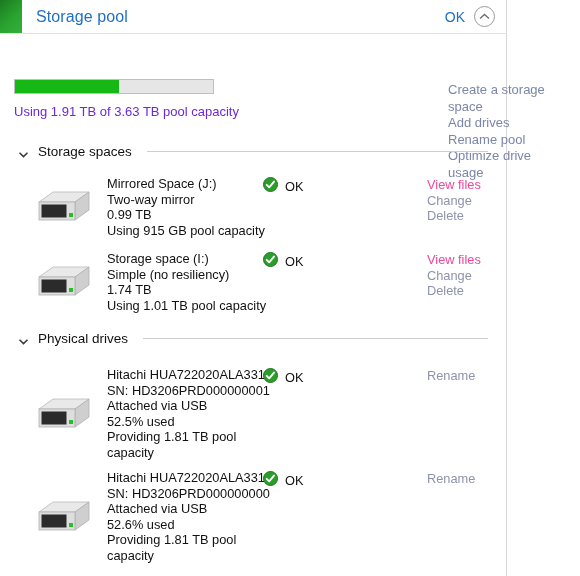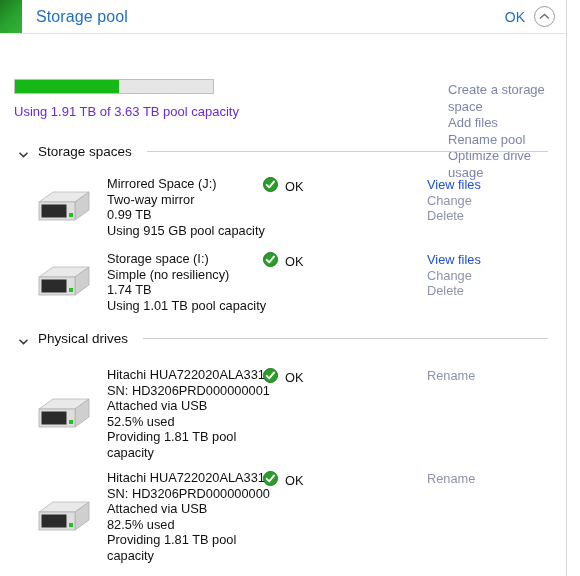--- a/index.html
+++ b/index.html
@@ -9,21 +9,21 @@
   }
   body {
     width: 580px;
     height: 576px;
     font-family: "Liberation Sans", sans-serif;
     color: #000000;
     overflow: hidden;
   }
   .panel {
     position: relative;
-    width: 567px;
+    width: 507px;
     height: 576px;
     box-sizing: border-box;
     border-right: 1px solid #d8d8d8;
     background: #ffffff;
   }
 
   
   .header {
     position: relative;
     height: 33px;
@@ -174,21 +174,21 @@
     left: 427px;
   }
   .item-actions .action {
     font-size: 12.8px;
     line-height: 15.5px;
     color: #8d93ab;
     cursor: default;
     white-space: nowrap;
   }
   .item-actions .action.enabled {
-    color: #1d4ed8;
+    color: #ec4899;
     cursor: pointer;
     text-align: center;
   }
 </style>
 </head>
 <body>
 
 <div class="panel">
 
   <div class="header">
@@ -206,21 +206,21 @@
     </div>
   </div>
 
   <div class="summary">
     <div class="capacity-bar">
       <div class="capacity-fill" id="capacity-fill" style="width: 52.6%; background: rgb(22, 184, 22);"></div>
     </div>
     <div class="capacity-text">Using 1.91 TB of 3.63 TB pool capacity</div>
     <div class="pool-actions" id="pool-actions">
         <div class="action">Create a storage space</div>
-        <div class="action">Add files</div>
+        <div class="action">Add drives</div>
         <div class="action">Rename pool</div>
         <div class="action">Optimize drive usage</div>
       </div>
   </div>
 
   <div id="sections-root">
       <div class="section-head" style="position: absolute; left: 0px; right: 0px; top: 144px; justify-content: space-between;">
         <span class="chev"><svg width="11" height="11" viewBox="0 0 11 11">
             <path d="M1.5 3.8 L5.5 7.6 L9.5 3.8" fill="none" stroke="#3a3a3a" stroke-width="1.5"></path>
           </svg></span>
@@ -319,21 +319,21 @@
             <polygon points="3,12 17,2 53,2 39,12" fill="#e9e9e9" stroke="#b9b9b9" stroke-width="0.8"></polygon>
             <polygon points="39,12 53,2 53,20 39,30" fill="#cfcfcf" stroke="#b0b0b0" stroke-width="0.8"></polygon>
             <rect x="3" y="12" width="36" height="18" fill="#dedede" stroke="#b0b0b0" stroke-width="0.8"></rect>
             <rect x="5.5" y="14.5" width="25" height="13" fill="#2b2b2b"></rect>
             <rect x="33" y="23" width="4" height="4" fill="#25c025"></rect>
           </svg></span>
         <div class="item-info">
           <div class="item-line">Hitachi HUA722020ALA331</div>
           <div class="item-line">SN: HD3206PRD000000000</div>
           <div class="item-line">Attached via USB</div>
-          <div class="item-line">82.5% used</div>
+          <div class="item-line">52.6% used</div>
           <div class="item-line wrap">Providing 1.81 TB pool capacity</div>
         </div>
         <div class="status" style="left:263px; top:1px">
           <span><svg width="15" height="15" viewBox="0 0 15 15">
               <circle cx="7.5" cy="7.5" r="7" fill="#2a9d2a" stroke="#1d7a1d" stroke-width="1"></circle>
               <path d="M3.7 7.8 L6.2 10.3 L11 4.6" fill="none" stroke="#ffffff" stroke-width="1.9" stroke-linecap="round" stroke-linejoin="round"></path>
             </svg></span>
           <span class="status-text">OK</span>
         </div>
         <div class="item-actions" style="top:1px">

